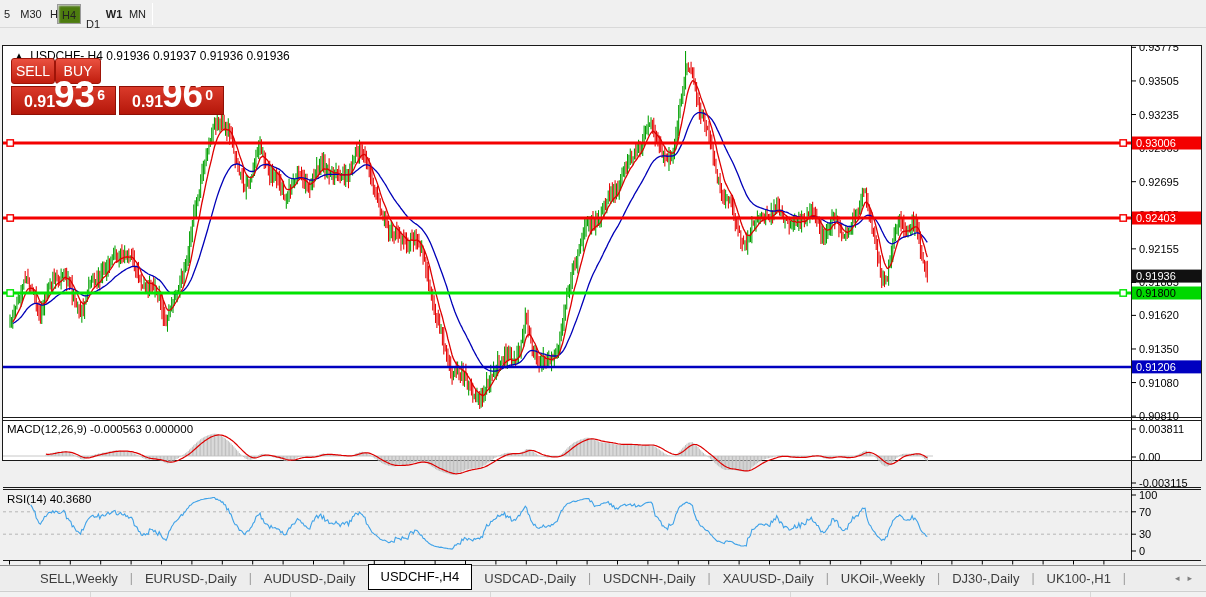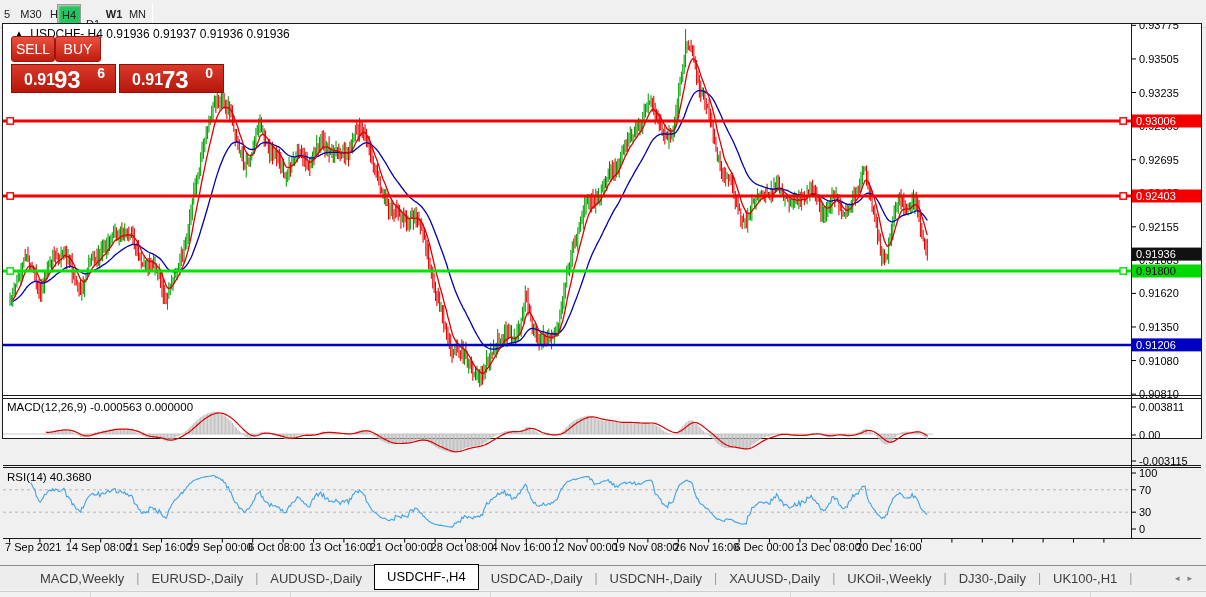--- a/index.html
+++ b/index.html
@@ -3,24 +3,24 @@
 <meta charset="utf-8">
 <style>
   * { margin:0; padding:0; box-sizing:border-box; }
   html,body { width:1206px; height:597px; overflow:hidden; background:#f0f0f0;
     font-family:"Liberation Sans","DejaVu Sans",sans-serif; }
   
   .tf-bar { position:absolute; left:0; top:0; width:1206px; height:28px; background:#f0f0f0;
     border-bottom:1px solid #d9d9d9; }
   .tf-btn { position:absolute; top:4px; height:20px; line-height:20px; text-align:center;
     font-size:11px; color:#222; cursor:default; }
-  .tf-btn.active { background:#22c55e; border:1px solid #9a9a9a; box-shadow:inset 1px 1px 2px #cfcfcf; }
+  .tf-btn.active { background:#4d7c0f; border:1px solid #9a9a9a; box-shadow:inset 1px 1px 2px #cfcfcf; }
   .tf-sep { position:absolute; top:3px; height:22px; width:1px; background:#d2d2d2; border-right:1px solid #fff; }
   
-  .chart-window { position:absolute; left:2px; top:23px; width:1200px; height:416px;
+  .chart-window { position:absolute; left:2px; top:45px; width:1200px; height:416px;
     background:#fff; border:1px solid #1a1a1a; }
   #chart-svg { position:absolute; left:0; top:0; }
   .chart-title { position:absolute; left:12px; top:3px; font-size:12px; color:#000; z-index:5;
     pointer-events:none; white-space:nowrap; }
   .chart-title .arr { font-size:8px; vertical-align:2px; margin-right:4px; }
   
   .trade-panel { position:absolute; left:8px; top:12px; width:216px; z-index:6; }
   .tp-row1 { display:flex; height:26px; }
   .tp-btn { width:46px; height:26px; border:1px solid #9e1408; border-radius:3px; color:#fff;
     font-size:14px; background:linear-gradient(#ea5140,#c01d0e); cursor:pointer; }
@@ -28,21 +28,21 @@
   .spinner { display:flex; height:26px; margin:0 4px; border:1px solid #abaaaa; background:#fff; }
   .spin-btn { width:17px; height:24px; background:linear-gradient(#fbfbfb,#dcdcdc); border:1px solid #b5b5b5;
     font-size:7px; color:#3a5dae; cursor:pointer; padding:0; }
   .vol-field { width:78px; height:24px; font-size:13px; color:#000; text-align:right;
     padding:4px 6px 0 0; background:#fff; }
   .tp-row2 { display:flex; margin-top:2px; }
   .price-box { width:105px; height:29px; background:linear-gradient(#da3a2a,#b5170a);
     border:1px solid #8f0f05; color:#fff; position:relative; cursor:pointer; }
   .price-box + .price-box { margin-left:3px; }
   .p-small { position:absolute; left:12px; bottom:3px; font-size:16px; font-weight:bold; }
-  .p-big { position:absolute; left:42px; bottom:-2px; font-size:24px; font-weight:bold; }
+  .p-big { position:absolute; left:42px; bottom:-2px; font-size:37px; font-weight:bold; }
   .p-sup { position:absolute; right:10px; top:0px; font-size:14px; font-weight:bold; }
   
   .tab-bar { position:absolute; left:0; top:565px; width:1206px; height:25px; background:#ededed;
     border-top:1px solid #8c8c8c; display:flex; align-items:center; padding-left:28px; }
   .tab { font-size:13px; color:#3d3d3d; padding:3px 12px; white-space:nowrap; cursor:pointer; }
   .tab.active { background:#fff; border:1px solid #000; color:#000; margin-top:-3px; padding:4px 12px 5px; }
   .tab-sep { color:#999; font-size:12px; }
   .tab-scroll { position:absolute; right:6px; top:7px; font-size:9px; color:#808080; letter-spacing:8px; }
   
   .bottom-strip { position:absolute; left:0; top:591px; width:1206px; height:6px; background:#f2f2f2;
@@ -1546,30 +1546,30 @@
       <button class="tp-btn buy">BUY</button>
     </div>
     <div class="tp-row2">
       <div class="price-box">
         <span class="p-small">0.91</span>
         <span class="p-big">93</span>
         <span class="p-sup">6</span>
       </div>
       <div class="price-box">
         <span class="p-small">0.91</span>
-        <span class="p-big">73</span>
+        <span class="p-big">96</span>
         <span class="p-sup">0</span>
       </div>
     </div>
   </div>
 </div>
 
 <div class="tab-bar">
   <span id="tabs-container" style="display:flex;align-items:center;">
-      <div class="tab">MACD,Weekly</div>
+      <div class="tab">SELL,Weekly</div>
       <span class="tab-sep">|</span>
       <div class="tab">EURUSD-,Daily</div>
       <span class="tab-sep">|</span>
       <div class="tab">AUDUSD-,Daily</div>
       <div class="tab active">USDCHF-,H4</div>
       <div class="tab">USDCAD-,Daily</div>
       <span class="tab-sep">|</span>
       <div class="tab">USDCNH-,Daily</div>
       <span class="tab-sep">|</span>
       <div class="tab">XAUUSD-,Daily</div>

